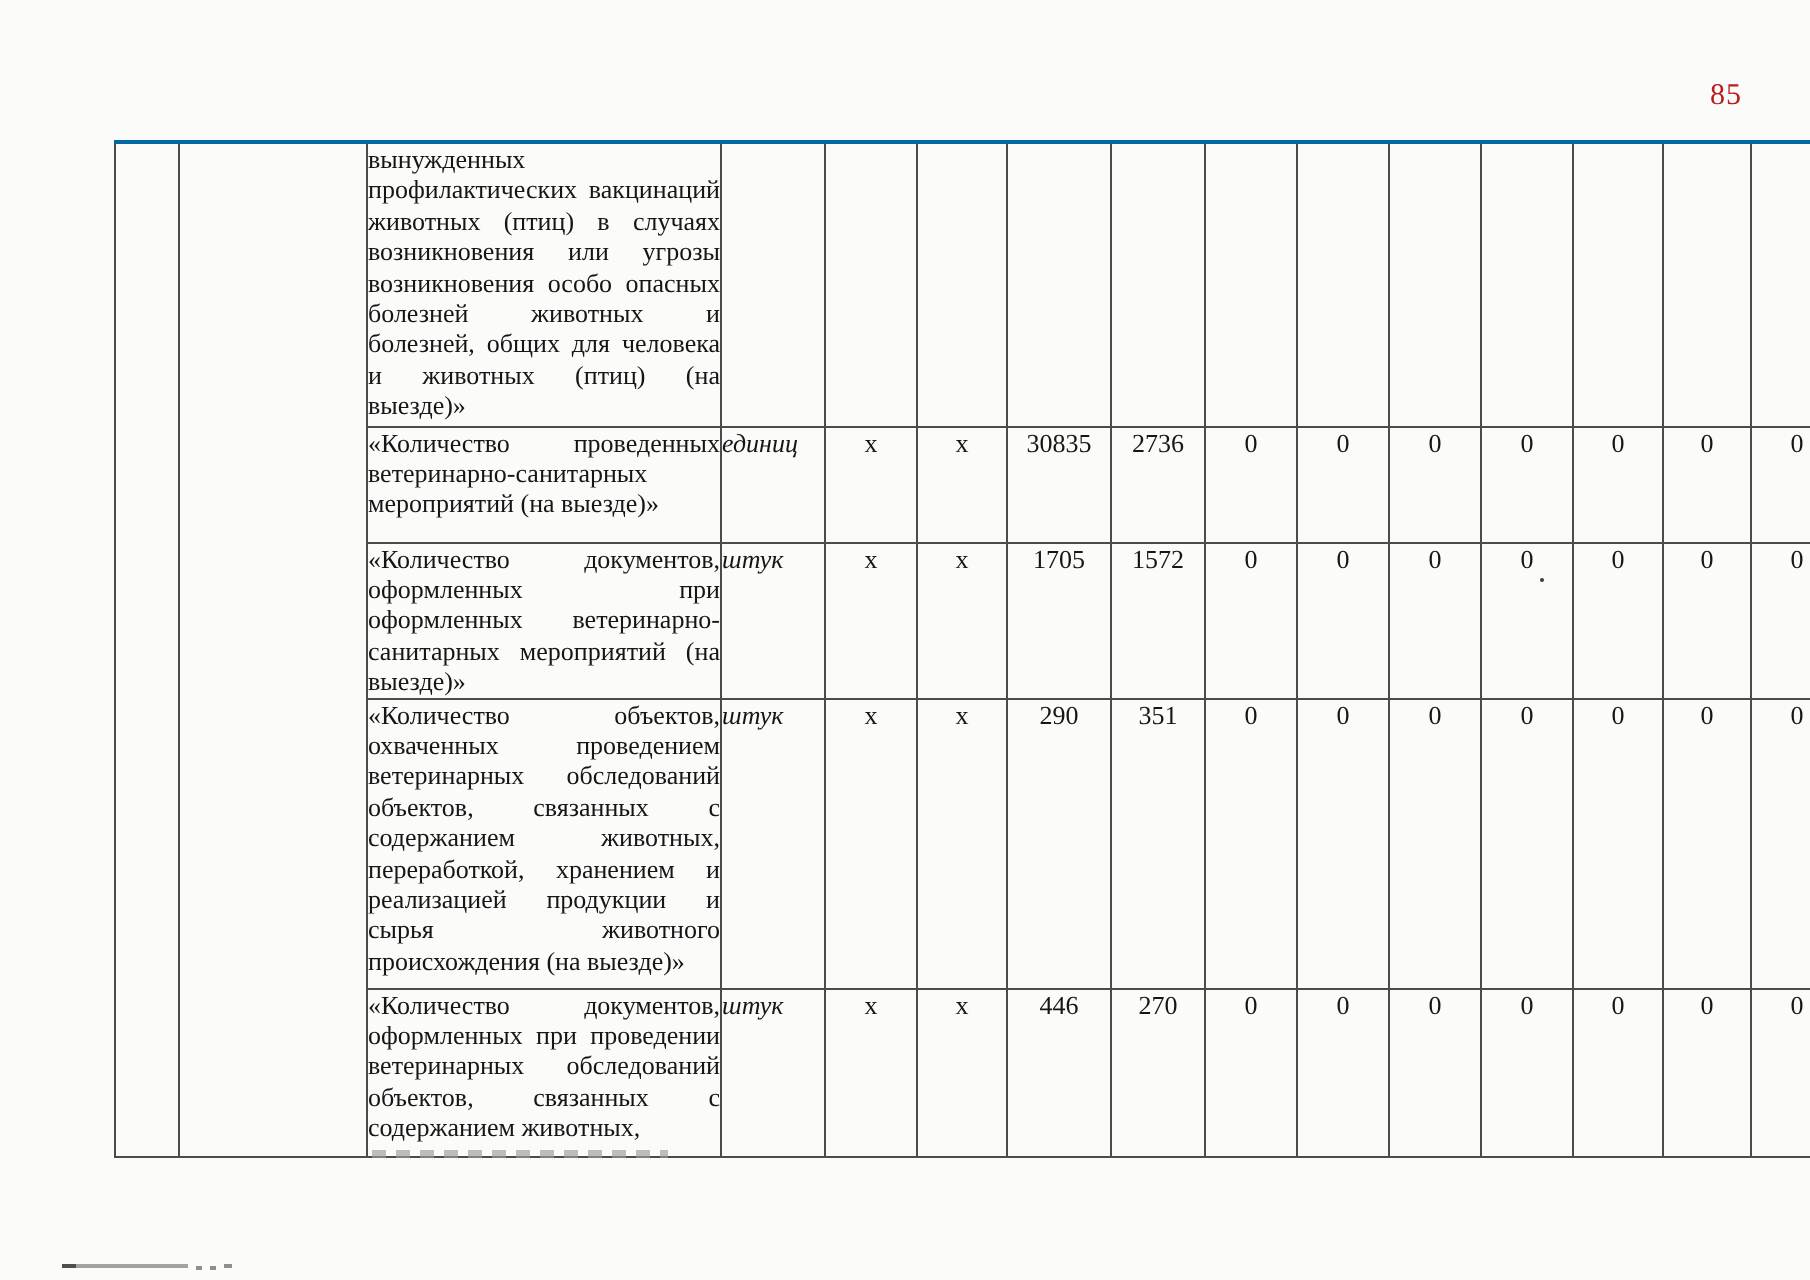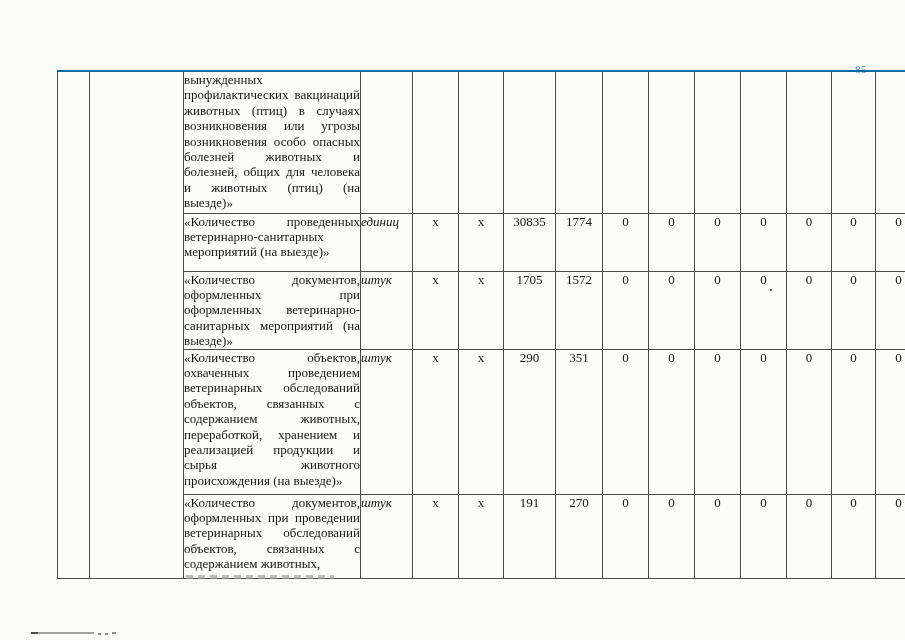--- a/index.html
+++ b/index.html
@@ -9,24 +9,23 @@
     width: 905px; height: 640px;
     background: #fbfbfa;
     overflow: hidden;
     position: relative;
     font-family: "Liberation Serif", serif;
     color: #1b1b1b;
   }
   .page-number {
     position: absolute;
     top: 40px; left: 855px;
-    font-size: 11px;
+    font-size: 15px;
     letter-spacing: 0.5px;
-    color: #3b82f6;
-    margin-top: 23px;
+    color: #b91c1c;
   }
   table.report {
     position: absolute;
     left: 57px; top: 70px;
     width: 864px;
     border-collapse: collapse;
     table-layout: fixed;
   }
   table.report td {
     border: 1px solid #4b4b4b;
@@ -114,21 +113,21 @@
       <td class="cell-val"></td>
       <td class="cell-val"></td>
       <td class="cell-val"></td>
     </tr>
     <tr class="h2">
       <td class="cell-desc">«Количество проведенных ветеринарно-санитарных мероприятий (на выезде)»</td>
       <td class="cell-unit">единиц</td>
       <td class="cell-val">x</td>
       <td class="cell-val">x</td>
       <td class="cell-val">30835</td>
-      <td class="cell-val">1774</td>
+      <td class="cell-val">2736</td>
       <td class="cell-val">0</td>
       <td class="cell-val">0</td>
       <td class="cell-val">0</td>
       <td class="cell-val">0</td>
       <td class="cell-val">0</td>
       <td class="cell-val">0</td>
       <td class="cell-val">0</td>
     </tr>
     <tr class="h3">
       <td class="cell-desc">«Количество документов, оформленных при оформленных ветеринарно-санитарных мероприятий (на выезде)»</td>
@@ -158,21 +157,21 @@
       <td class="cell-val">0</td>
       <td class="cell-val">0</td>
       <td class="cell-val">0</td>
       <td class="cell-val">0</td>
     </tr>
     <tr class="h5">
       <td class="cell-desc">«Количество документов, оформленных при проведении ветеринарных обследований объектов, связанных с содержанием животных,</td>
       <td class="cell-unit">штук</td>
       <td class="cell-val">x</td>
       <td class="cell-val">x</td>
-      <td class="cell-val">191</td>
+      <td class="cell-val">446</td>
       <td class="cell-val">270</td>
       <td class="cell-val">0</td>
       <td class="cell-val">0</td>
       <td class="cell-val">0</td>
       <td class="cell-val">0</td>
       <td class="cell-val">0</td>
       <td class="cell-val">0</td>
       <td class="cell-val">0</td>
     </tr>
   </tbody>

